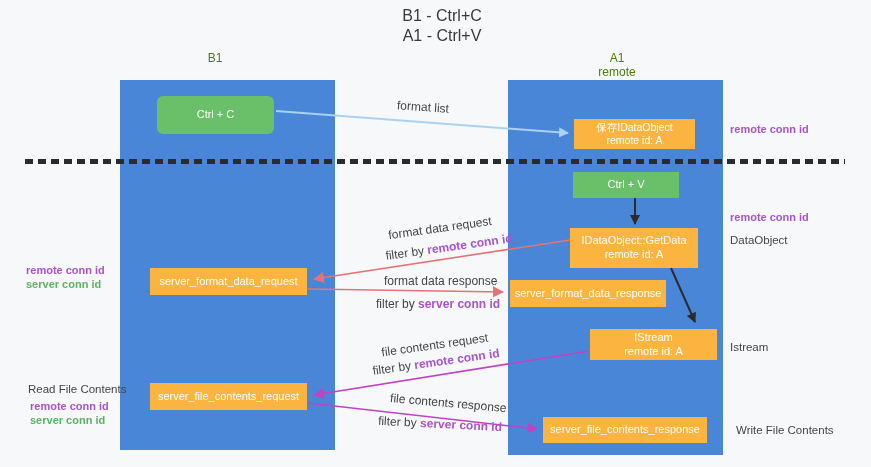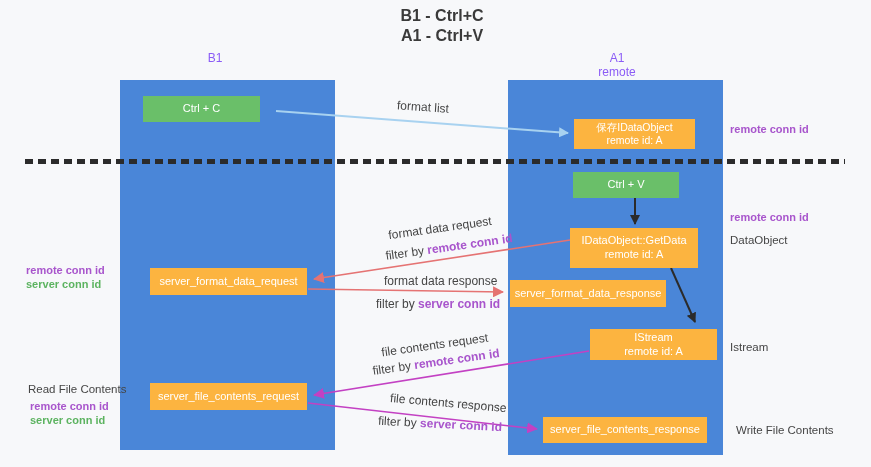--- a/index.html
+++ b/index.html
@@ -1,19 +1,19 @@
 <!DOCTYPE html>
 <html><head>
 <meta charset="utf-8">
 <style>
   html,body{margin:0;padding:0;background:#f7f8fa;font-family:"Liberation Sans",sans-serif;}
   .canvas{position:relative;width:871px;height:467px;background:#f7f8fa;overflow:hidden;}
   .abs{position:absolute;}
-  .title{left:300px;top:6px;width:284px;text-align:center;font-size:16px;line-height:1.25;color:#3a3a3a;font-weight:bold;}
-  .colhead{width:140px;text-align:center;font-size:12px;line-height:1.2;color:#8b5cf6;}
+  .title{left:300px;top:6px;width:284px;text-align:center;font-size:16px;line-height:1.25;color:#3a3a3a;}
+  .colhead{width:140px;text-align:center;font-size:12px;line-height:1.2;color:#4d7c0f;}
   .column{background:#4a86d8;}
   .node{display:flex;flex-direction:column;align-items:center;justify-content:center;
         color:#ffffff;font-size:11px;line-height:1.25;text-align:center;}
   .green{background:#6abf69;}
   .orange{background:#fcb440;}
   .dashline{background:repeating-linear-gradient(to right,#2b2b2b 0 8px,transparent 8px 13px);height:5px;}
   .edge-label{font-size:12px;color:#454545;white-space:nowrap;transform-origin:center;}
   .purple{color:#a855cc;font-weight:bold;}
   .greentxt{color:#5cb360;font-weight:bold;}
   .plain{color:#454545;font-size:11.5px;white-space:nowrap;}
@@ -59,21 +59,21 @@
     </defs>
     <path d="M276,111 L568,133" stroke="#a8d2f0" stroke-width="2" fill="none" marker-end="url(#m-blue)"></path>
     <path d="M635,198 L635,224" stroke="#2b2b2b" stroke-width="2" fill="none" marker-end="url(#m-black)"></path>
     <path d="M671,268 L695,322" stroke="#2b2b2b" stroke-width="2" fill="none" marker-end="url(#m-black)"></path>
     <path d="M570,240 L314,279" stroke="#e57373" stroke-width="1.6" fill="none" marker-end="url(#m-red)"></path>
     <path d="M308,289 L503,292" stroke="#e57373" stroke-width="1.6" fill="none" marker-end="url(#m-red)"></path>
     <path d="M589,351 L314,395" stroke="#c341c3" stroke-width="1.6" fill="none" marker-end="url(#m-mag)"></path>
     <path d="M308,403 L537,429" stroke="#c341c3" stroke-width="1.6" fill="none" marker-end="url(#m-mag)"></path>
   </svg>
 
-  <div class="abs node green" style="left:143px;top:96px;width:117px;height:26px;">
+  <div class="abs node green" style="left:157px;top:96px;width:117px;height:38px;border-radius:6px;">
     <div>Ctrl + C</div>
   </div>
 
   <div class="abs node orange" style="left:574px;top:119px;width:121px;height:30px;font-size:10.5px;">
     <div>保存IDataObject</div>
     <div>remote id: A</div>
   </div>
 
   <div class="abs node green" style="left:573px;top:172px;width:106px;height:26px;">
     <div>Ctrl + V</div>

